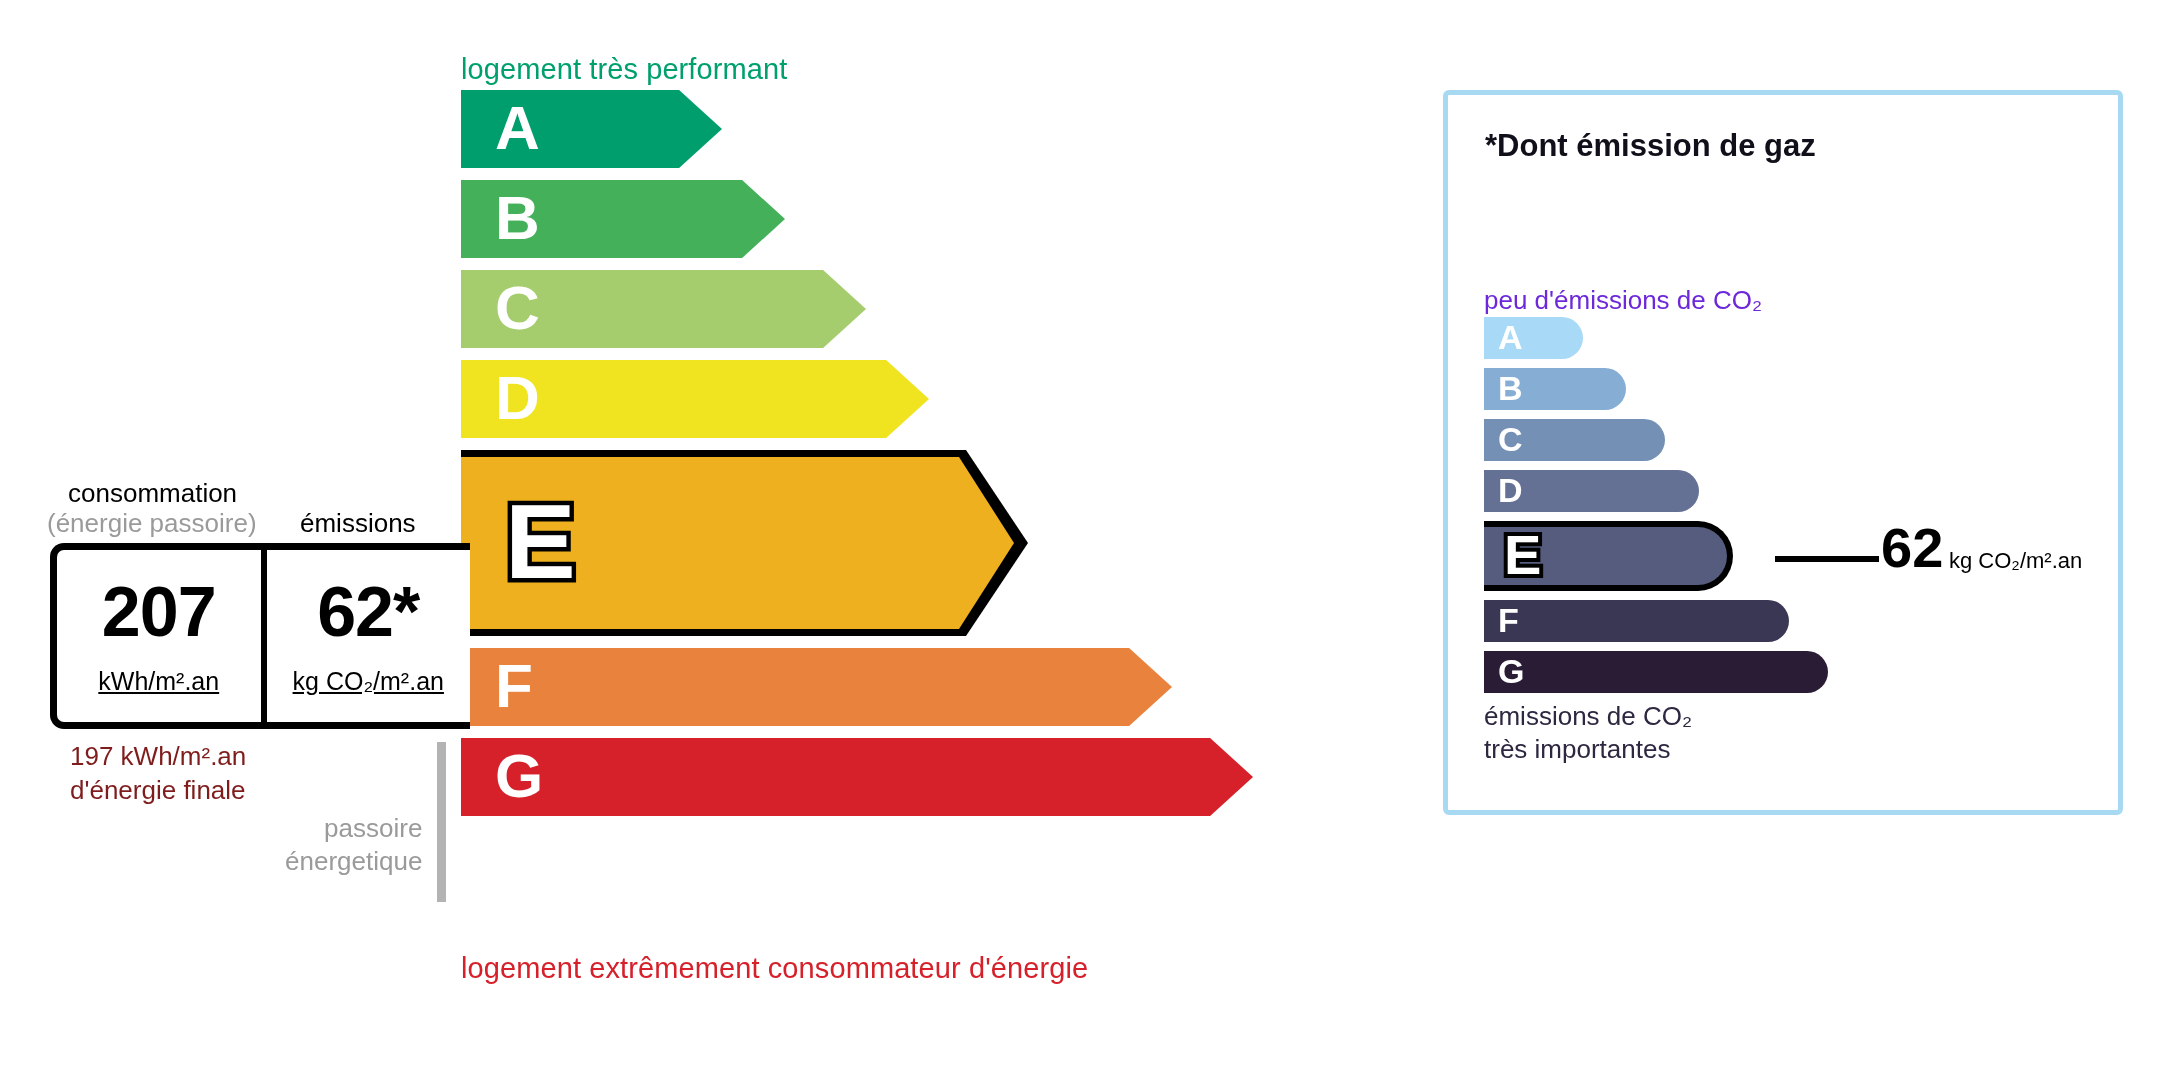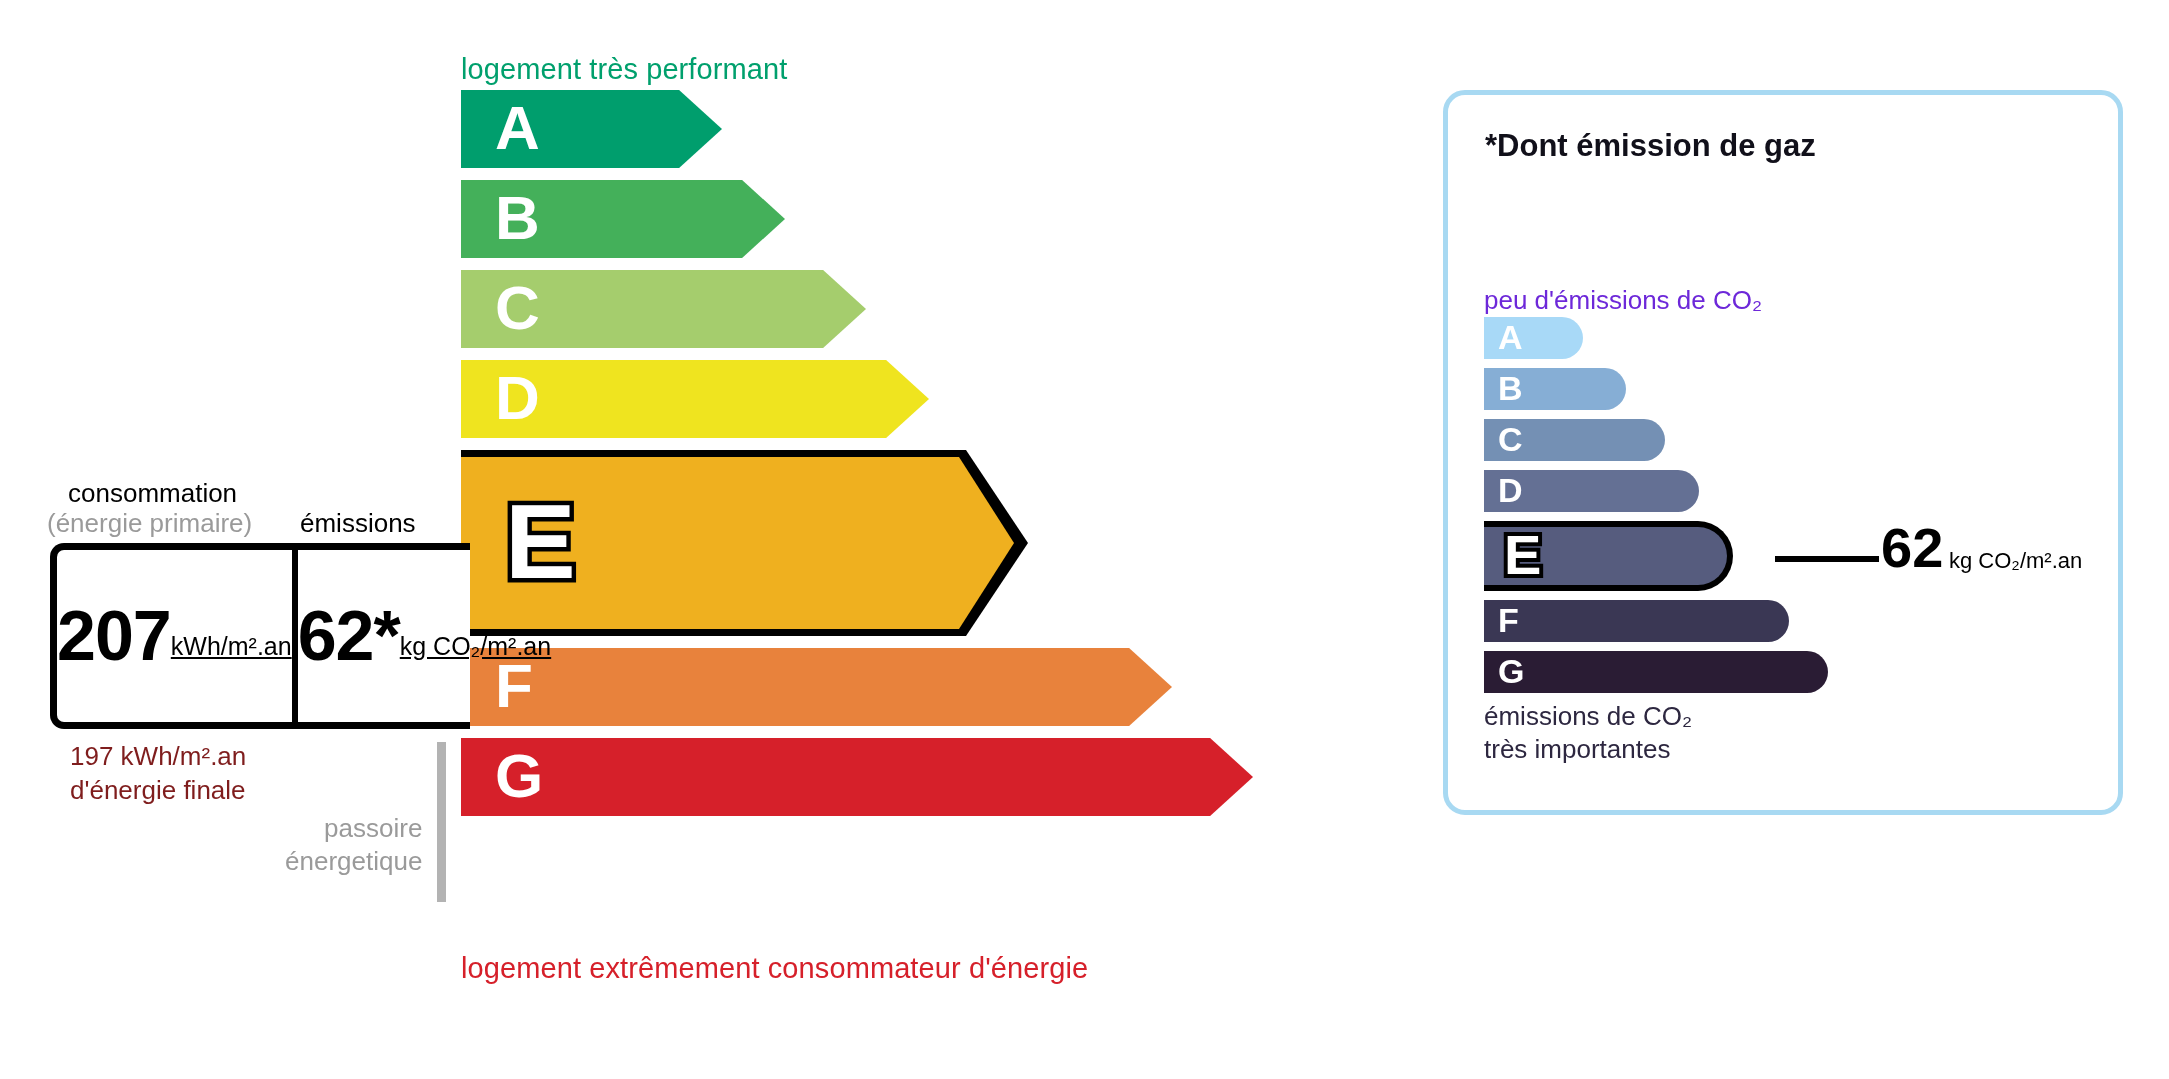--- a/index.html
+++ b/index.html
@@ -45,21 +45,21 @@
     paint-order:stroke fill;
   }
 
   
   #value-box{
     position:absolute;left:50px;top:543px;width:420px;height:186px;
     border:7px solid #000;border-right:none;
     border-radius:14px 0 0 14px;background:#fff;
     box-sizing:border-box;display:flex;z-index:5;
   }
-  .vb-cell{flex:1;display:flex;flex-direction:row;align-items:center;justify-content:center;}
+  .vb-cell{flex:1;display:flex;flex-direction:column;align-items:center;justify-content:center;}
   .vb-cell.left{border-right:6px solid #000;}
   .vb-num{font-size:70px;font-weight:bold;color:#000;line-height:1;letter-spacing:-1px;}
   .vb-unit{font-size:25px;color:#000;margin-top:20px;white-space:nowrap;text-decoration:underline;}
 
   .hdr-label{position:absolute;font-size:26px;color:#000;white-space:nowrap;}
   #hdr-conso{left:68px;top:478px;text-align:right;}
   #hdr-conso-sub{left:47px;top:508px;color:#9a9a9a;}
   #hdr-emis{left:300px;top:508px;}
 
   #final-energy{
@@ -70,21 +70,21 @@
     position:absolute;left:285px;top:812px;
     font-size:26px;color:#9a9a9a;line-height:1.25;text-align:right;white-space:nowrap;
   }
   #passoire-bar{
     position:absolute;left:437px;top:742px;width:9px;height:160px;background:#b3b3b3;
   }
 
   
   #co2-panel{
     position:absolute;left:1443px;top:90px;width:680px;height:725px;
-    border:5px solid #a8d9f2;border-radius:22px;background:#fff;box-sizing:border-box;
+    border:5px solid #a8d9f2;border-radius:6px;background:#fff;box-sizing:border-box;
   }
   #co2-title{
     position:absolute;left:37px;top:32px;
     font-size:31px;font-weight:bold;color:#11101a;line-height:1.2;white-space:nowrap;
   }
   #co2-top-caption{
     position:absolute;left:36px;top:190px;
     font-size:26px;color:#6d28d9;white-space:nowrap;
   }
   #co2-bottom-caption{
@@ -162,21 +162,21 @@
         <div class="arrow-row" id="row-G" style="top: 738px; height: 78px;">
           <div class="arrow" style="width: 792px; background: rgb(214, 32, 42); clip-path: polygon(0px 0px, calc(100% - 42.9px) 0px, 100% 50%, calc(100% - 42.9px) 100%, 0px 100%);">
             <span class="letter">G</span>
           </div>
         </div>
       </div>
 
     <div class="bottom-caption">logement extrêmement consommateur d'énergie</div>
 
     <div class="hdr-label" id="hdr-conso">consommation</div>
-    <div class="hdr-label" id="hdr-conso-sub">(énergie primaire)</div>
+    <div class="hdr-label" id="hdr-conso-sub">(énergie passoire)</div>
     <div class="hdr-label" id="hdr-emis">émissions</div>
 
     <div id="value-box">
       <div class="vb-cell left">
         <div class="vb-num">207</div>
         <div class="vb-unit">kWh/m².an</div>
       </div>
       <div class="vb-cell">
         <div class="vb-num">62*</div>
         <div class="vb-unit">kg CO₂/m².an</div>

